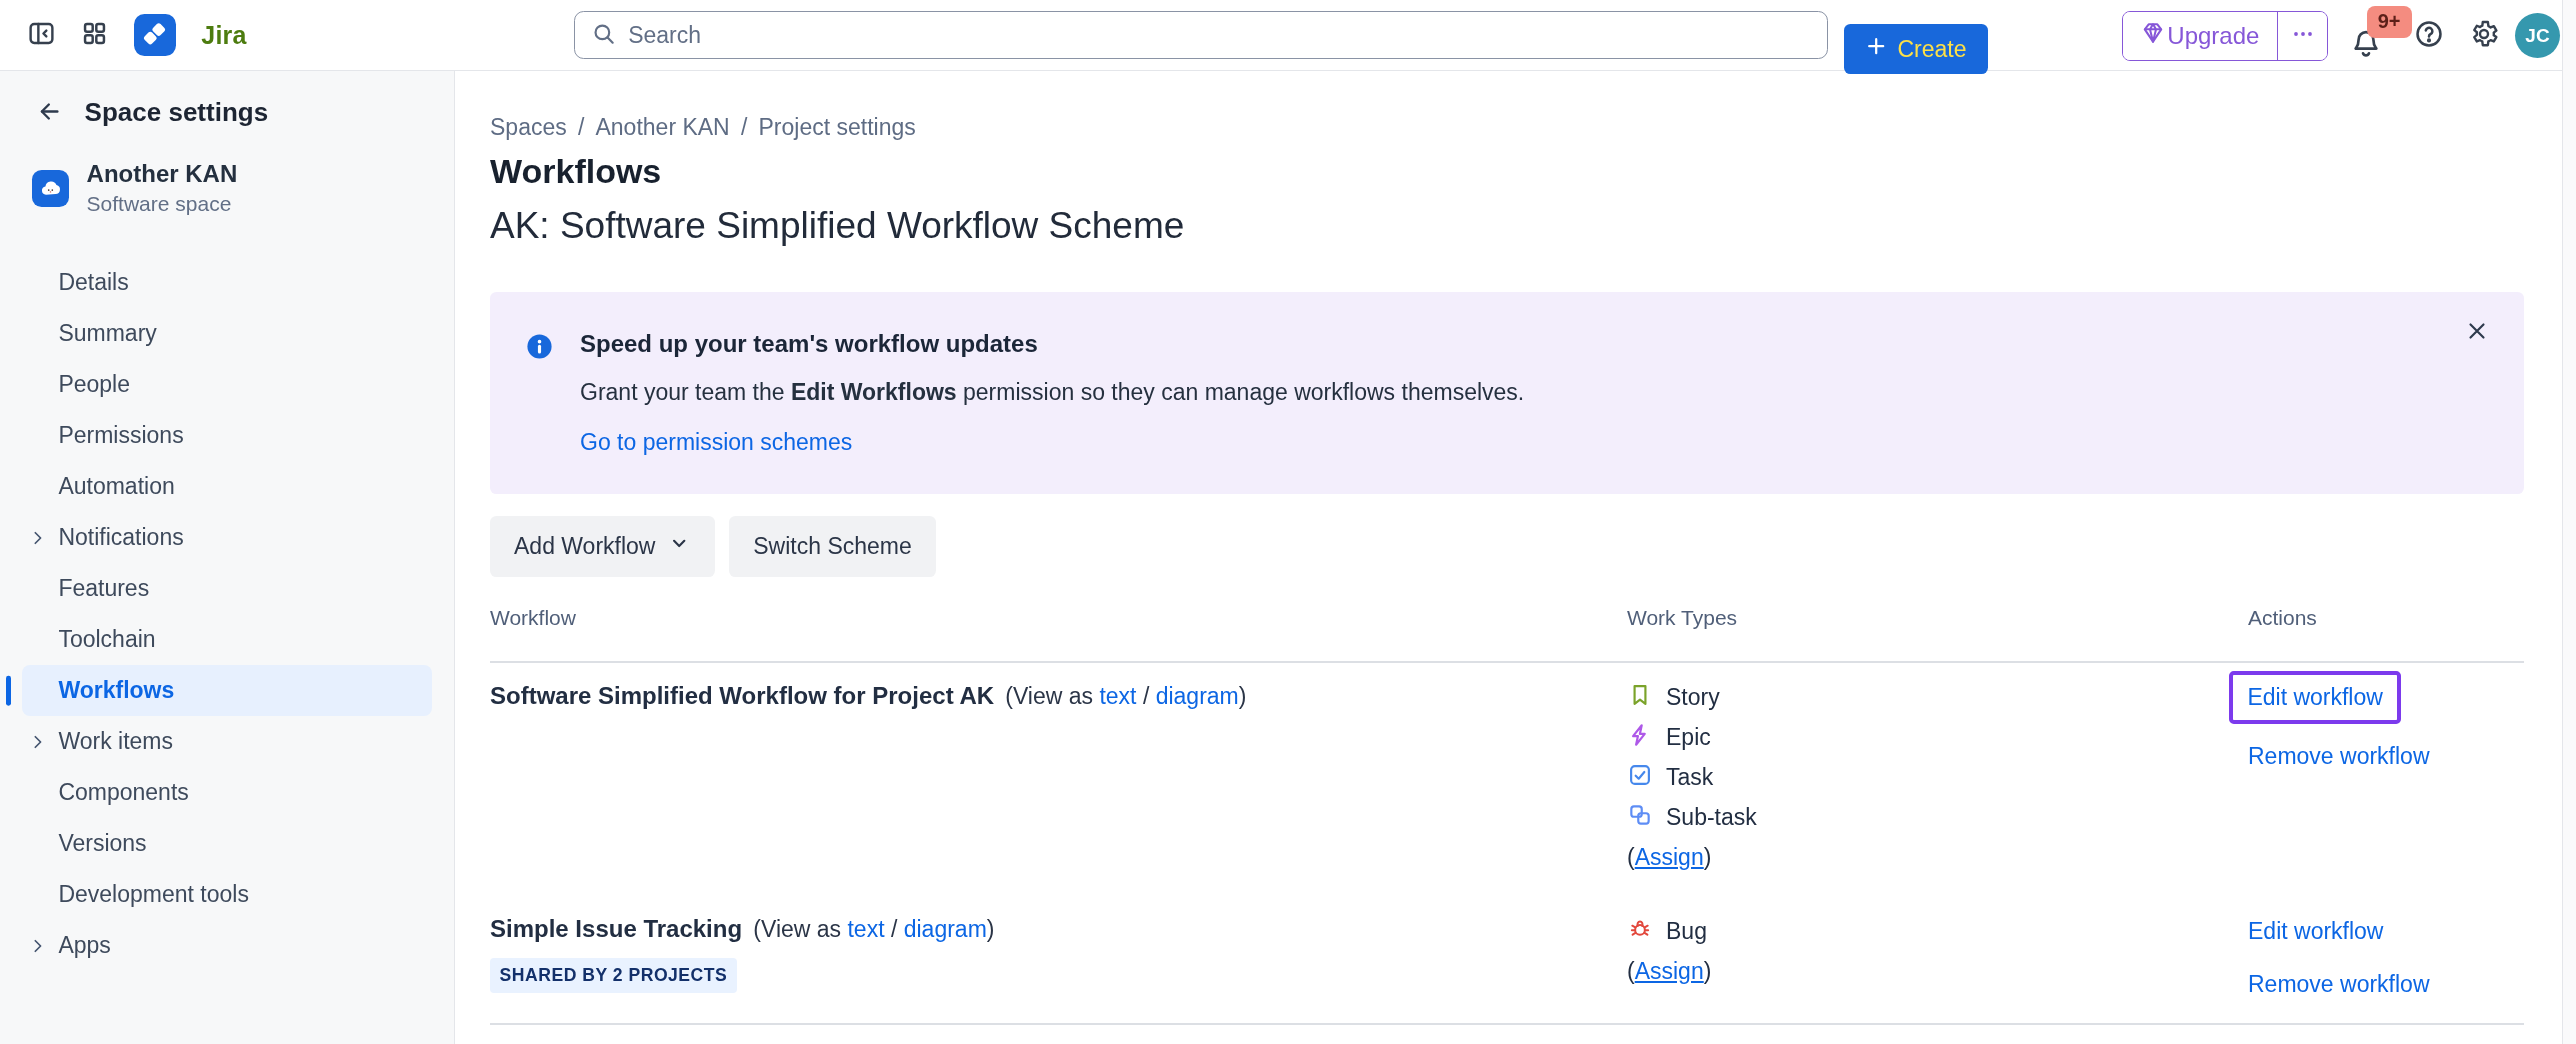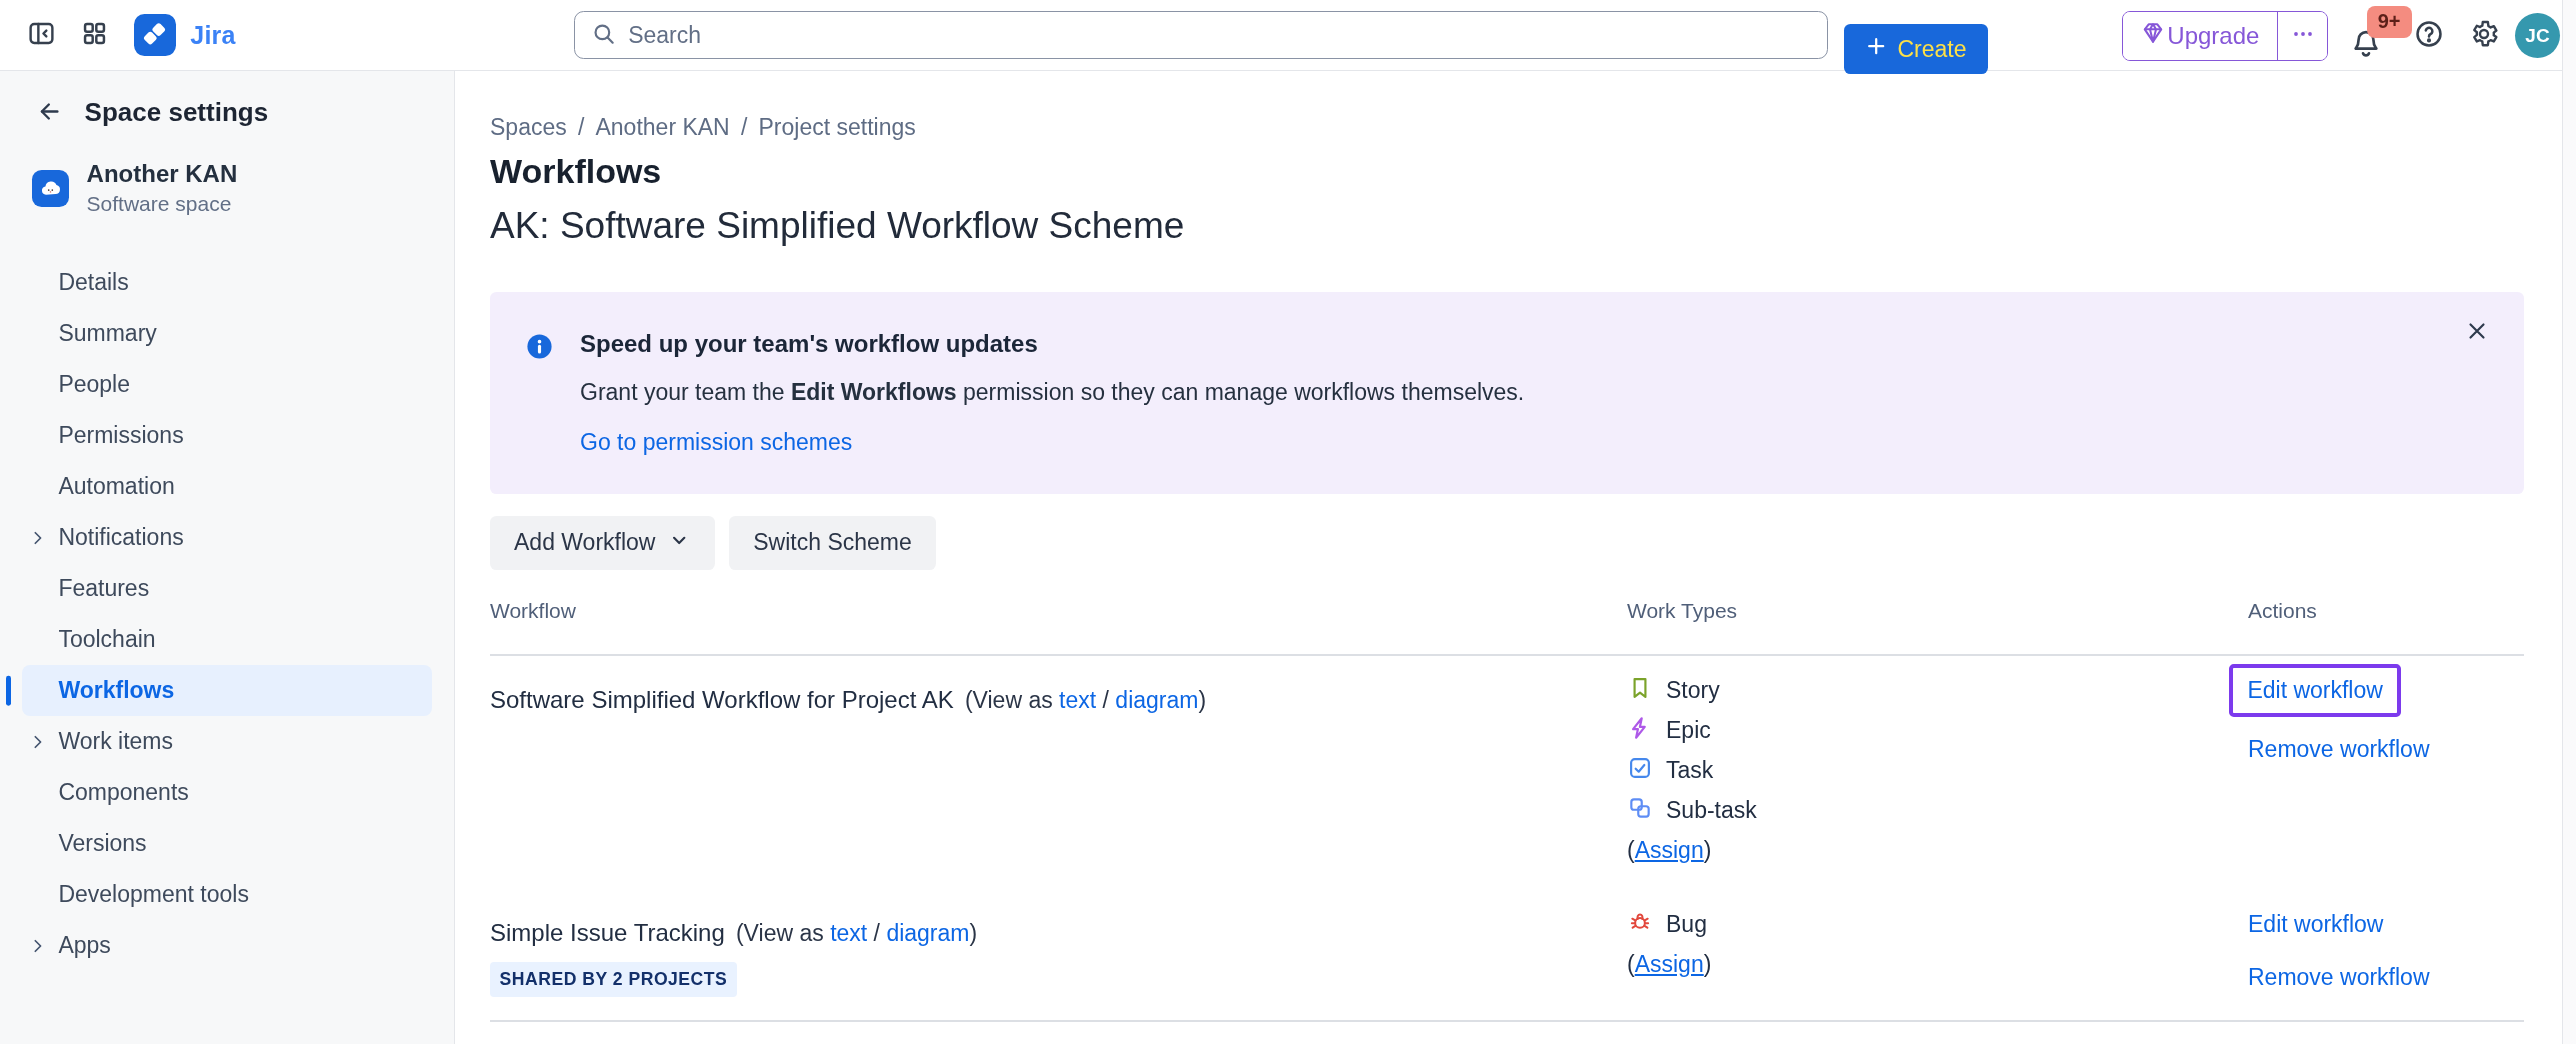--- a/index.html
+++ b/index.html
@@ -5,21 +5,21 @@
   * { margin:0; padding:0; box-sizing:border-box; }
   html,body { width:2576px; height:1045px; }
   body { font-family:"Liberation Sans", sans-serif; color:var(--text); background:#fff; overflow:hidden; }
   #page { position:relative; width:2576px; height:1045px; display:flex; flex-direction:column; }
 
   
   .topbar { height:71px; flex:0 0 71px; display:flex; align-items:center; background:#fff; border-bottom:1.6px solid var(--border); padding:0 16px 0 17.6px; position:relative; z-index:2; }
   .tb-left { display:flex; align-items:center; gap:6.4px; }
   .icon-btn { width:47px; height:47px; border-radius:6.4px; display:flex; align-items:center; justify-content:center; background:transparent; border:none; cursor:pointer; }
   .logo-tile { width:42px; height:42px; border-radius:10.4px; background:var(--brand_blue); display:flex; align-items:center; justify-content:center; margin-left:9.6px; }
-  .app-name { font-size:25px; font-weight:700; color:#3b82f6; margin-left:8px; letter-spacing:0.2px; }
+  .app-name { font-size:25px; font-weight:700; color:#4d7c0f; margin-left:19px; letter-spacing:0.2px; }
   .search-wrap { position:absolute; left:574px; top:11.2px; width:1254px; height:48px; }
   .search-box { width:100%; height:100%; border:1.6px solid #8A93A5; border-radius:9.6px; display:flex; align-items:center; padding:0 16px; gap:11.2px; background:#fff; }
   .search-box input { border:none; outline:none; font-size:23px; color:#3B4759; width:100%; font-family:inherit; background:transparent; }
   .search-box input::placeholder { color:#626F86; }
   .create-btn { position:absolute; left:1844px; top:24px; height:50px; width:144px; border:none; border-radius:6.4px; background:var(--brand_blue); color:#fde047; font-size:23px; font-family:inherit; display:flex; align-items:center; justify-content:center; gap:9.6px; cursor:pointer; }
   .tb-right { position:absolute; right:16px; top:0; height:71px; display:flex; align-items:center; gap:8px; }
   .upgrade-group { display:flex; align-items:stretch; height:50px; border:1.6px solid var(--purple); border-radius:8px; overflow:hidden; margin-right:13px; }
   .upgrade-main { display:flex; align-items:center; gap:1px; padding:0 17.6px; color:var(--purple); font-size:24px; font-weight:500; background:#fff; border:none; cursor:pointer; font-family:inherit; }
   .upgrade-more { display:flex; align-items:center; justify-content:center; width:50px; border:none; border-left:1.6px solid var(--purple); background:#fff; cursor:pointer; }
   .bell-wrap { position:relative; width:48px; height:56px; }
@@ -50,29 +50,29 @@
   .page-title { margin-top:11.2px; font-size:34px; font-weight:700; color:#18212E; }
   .scheme-title { margin-top:14px; font-size:37px; font-weight:400; color:#222B3A; }
 
   .banner { margin-top:45px; background:var(--banner_bg); border-radius:6.4px; padding:38px 35px; position:relative; display:flex; gap:26px; }
   .banner-title { font-size:24px; font-weight:700; color:#1B2638; }
   .banner-body { margin-top:21px; font-size:23px; color:#25303F; }
   .banner-link { display:inline-block; margin-top:22.4px; font-size:23px; color:var(--accent_blue); text-decoration:none; cursor:pointer; }
   .banner-close { position:absolute; top:21px; right:29px; background:none; border:none; cursor:pointer; padding:4.8px; }
 
   .btn-row { margin-top:22.4px; display:flex; gap:14.4px; }
-  .btn { height:54px; border:none; border-radius:6.4px; background:var(--button_bg); color:#2B3547; font-size:23px; font-family:inherit; display:flex; align-items:center; gap:13px; padding:0 24px; cursor:pointer; }
+  .btn { height:61px; border:none; border-radius:6.4px; background:var(--button_bg); color:#2B3547; font-size:23px; font-family:inherit; display:flex; align-items:center; gap:13px; padding:0 24px; cursor:pointer; }
 
   
   .wf-table { margin-top:29px; }
   .t-head { display:grid; grid-template-columns:1137px 621px 1fr; font-size:21px; color:#505F79; padding-bottom:31px; border-bottom:2.4px solid var(--table_border); }
   .t-row { display:grid; grid-template-columns:1137px 621px 1fr; padding:19px 0 22.4px 0; }
   .t-row.last { border-bottom:2.4px solid var(--table_border); }
   .wf-name-line { font-size:24px; color:#222E42; display:flex; align-items:baseline; flex-wrap:wrap; }
-  .wf-name { font-weight:400;margin-top:11px; }
+  .wf-name { font-weight:700; }
   .view-as { margin-left:11.2px; font-size:23px; font-weight:400; color:#2B3547; }
   .view-as a { color:var(--accent_blue); text-decoration:none; cursor:pointer; }
   .shared-badge { display:inline-block; margin-top:14.4px; background:var(--badge_bg); color:var(--badge_text); font-size:17.6px; font-weight:700; letter-spacing:0.5px; padding:7.2px 9.6px; border-radius:4px; }
   .wt-list { display:flex; flex-direction:column; gap:8px; }
   .wt-item { display:flex; align-items:center; gap:13px; height:32px; font-size:23px; color:#222E42; }
   .assign-line { height:32px; display:flex; align-items:center; font-size:23px; color:#222E42; }
   .assign-line a { color:var(--accent_blue); text-decoration:underline; cursor:pointer; }
   .actions-cell { display:flex; flex-direction:column; gap:21px; align-items:flex-start; }
   .action-link { font-size:23px; color:var(--accent_blue); text-decoration:none; cursor:pointer; line-height:32px; }
   .hl-box { border:4.8px solid var(--highlight_purple); border-radius:4.8px; padding:6.4px 14.4px; margin:-11.2px -19px -4.8px -19px; display:inline-block; }

